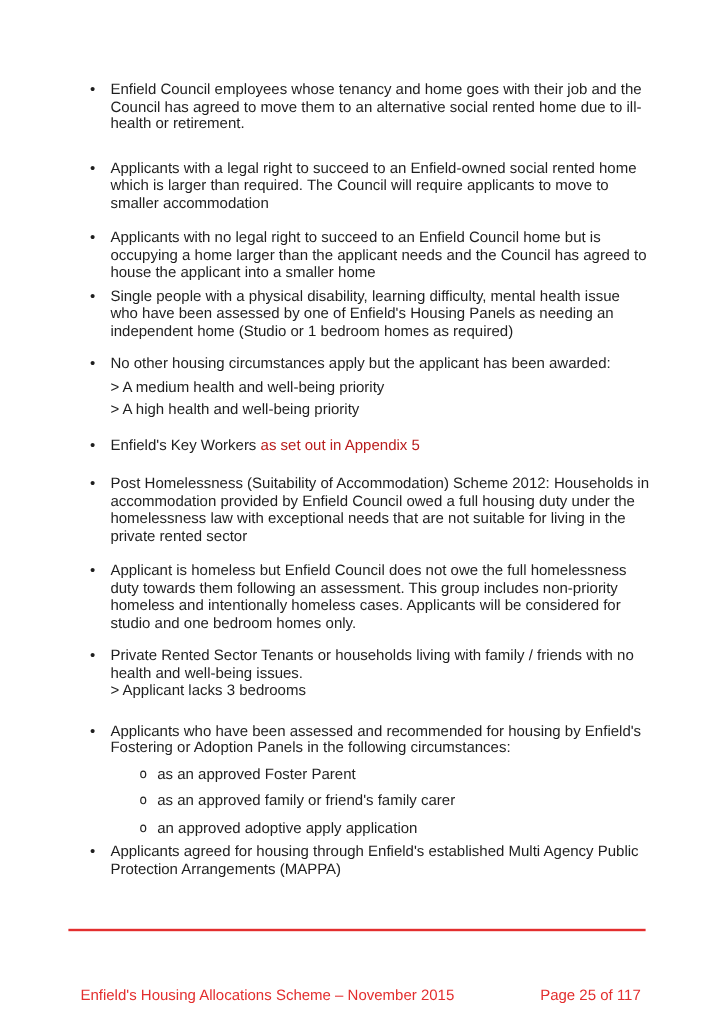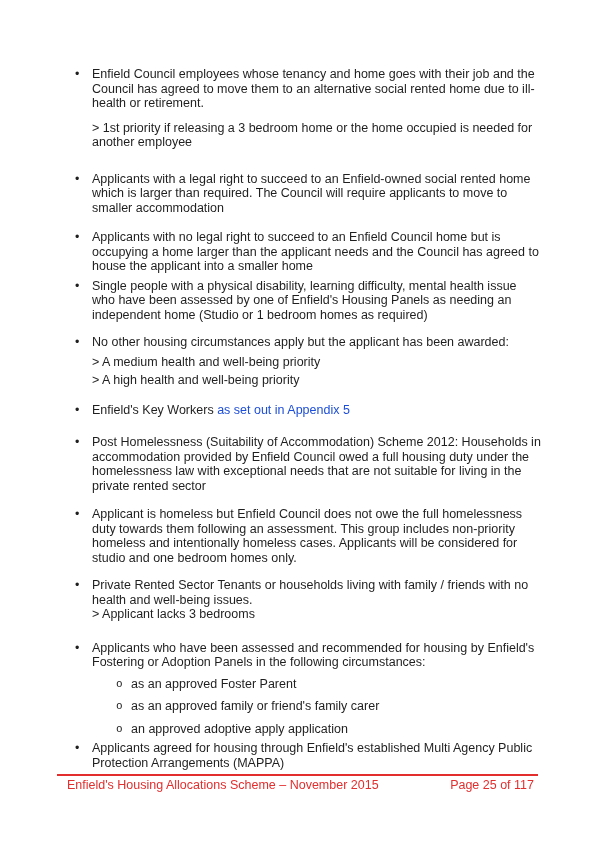--- a/index.html
+++ b/index.html
@@ -31,55 +31,53 @@
     margin-left: 17px;
     white-space: pre-line;
   }
   .circle-row { margin-left: 41px; }
   .omk {
     width: 15px;
     flex: 0 0 15px;
     font-size: 11px;
     font-family: "DejaVu Sans Mono", monospace;
   }
-  .red { color: #1d4ed8; }
+  .red { color: #b91c1c; }
   .footer-rule {
     position: absolute;
     left: 57px;
     top: 774px;
     width: 481px;
     height: 2px;
     background: #e32e2e;
   }
   .footer-row {
     position: absolute;
     left: 67px;
-    top: 778px;
+    top: 822px;
     width: 467px;
     display: flex;
     justify-content: space-between;
     color: #e32e2e;
     font-size: 12.5px;
   }
 </style>
 </head>
 <body>
 
 <div class="doc">
   <div class="content">
 
     <div class="row">
       <span class="mk">•</span>
       <div class="tx">Enfield Council employees whose tenancy and home goes with their job and the
 Council has agreed to move them to an alternative social rented home due to ill-
 health or retirement.</div>
     </div>
 
-    <div class="sub" style="margin-top:10px">&gt; 1st priority if releasing a 3 bedroom home or the home occupied is needed for
-another employee</div>
 
     <div class="row" style="margin-top:22px">
       <span class="mk">•</span>
       <div class="tx">Applicants with a legal right to succeed to an Enfield-owned social rented home
 which is larger than required.  The Council will require applicants to move to
 smaller accommodation</div>
     </div>
 
     <div class="row" style="margin-top:15px">
       <span class="mk">•</span>

